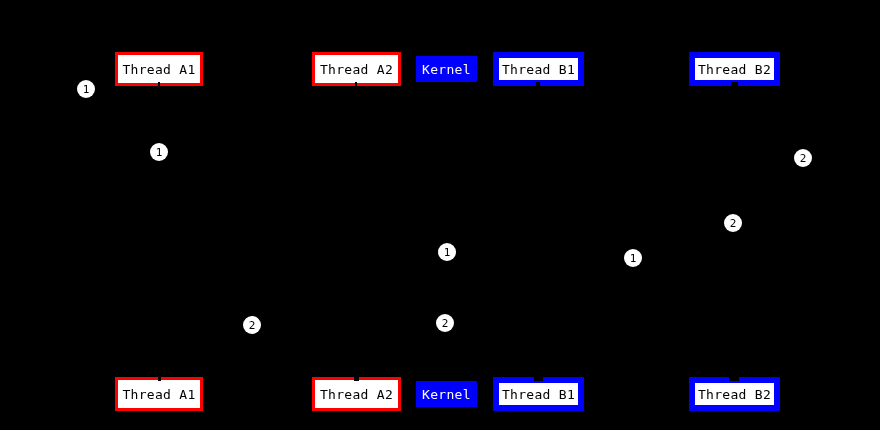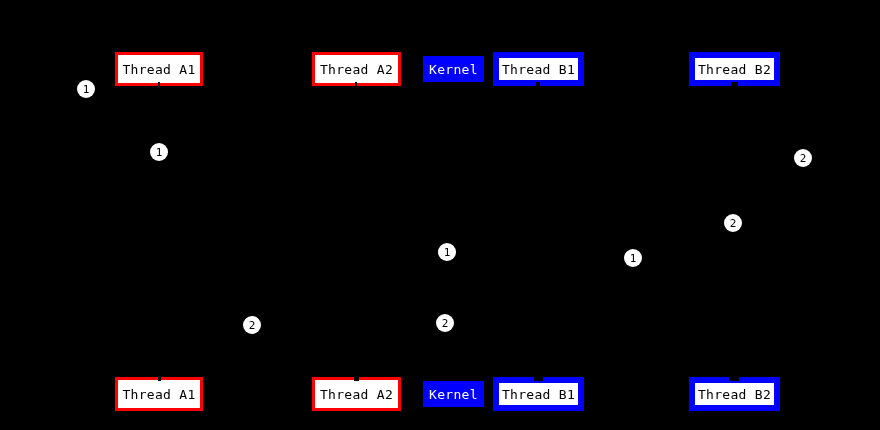--- a/index.html
+++ b/index.html
@@ -18,21 +18,21 @@
     color: #000;
     display: flex;
     align-items: center;
     justify-content: center;
     font-size: 13px;
     letter-spacing: 0.3px;
     white-space: nowrap;
   }
   .pbox.red   { border: 3px solid #FF0000; }
   .pbox.blue  { border: 6px solid #0369a1; }
-  .pbox.kernel{ background: #0000FF; color: #fff; border: none; margin-left: 7px; }
+  .pbox.kernel{ background: #0000FF; color: #fff; border: none; }
   .tick {
     position: absolute;
     background: #000;
     height: 6px;
   }
   .marker {
     position: absolute;
     width: 18px;
     height: 18px;
     border-radius: 50%;

